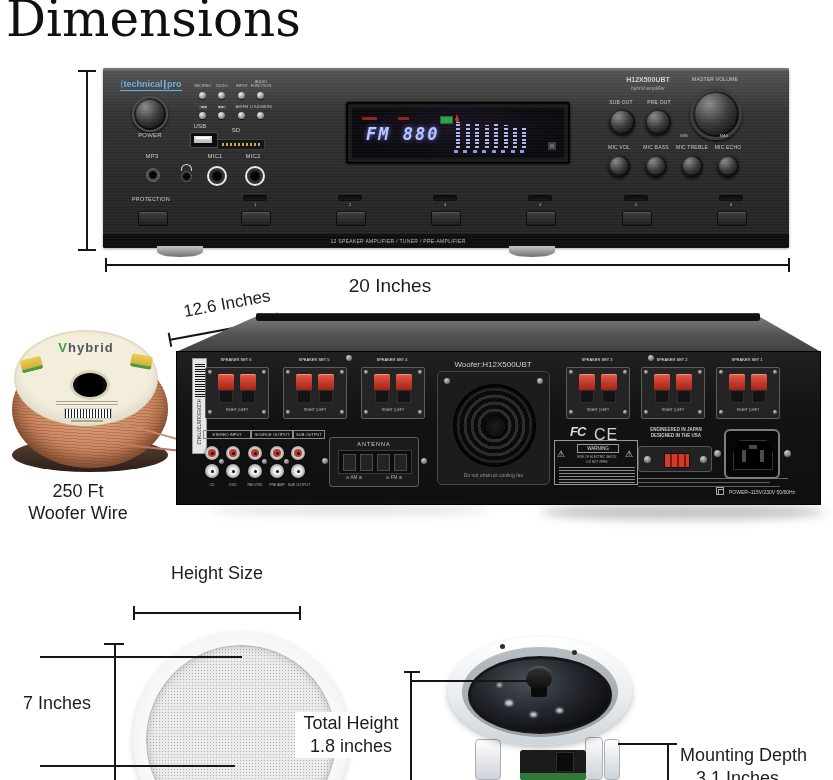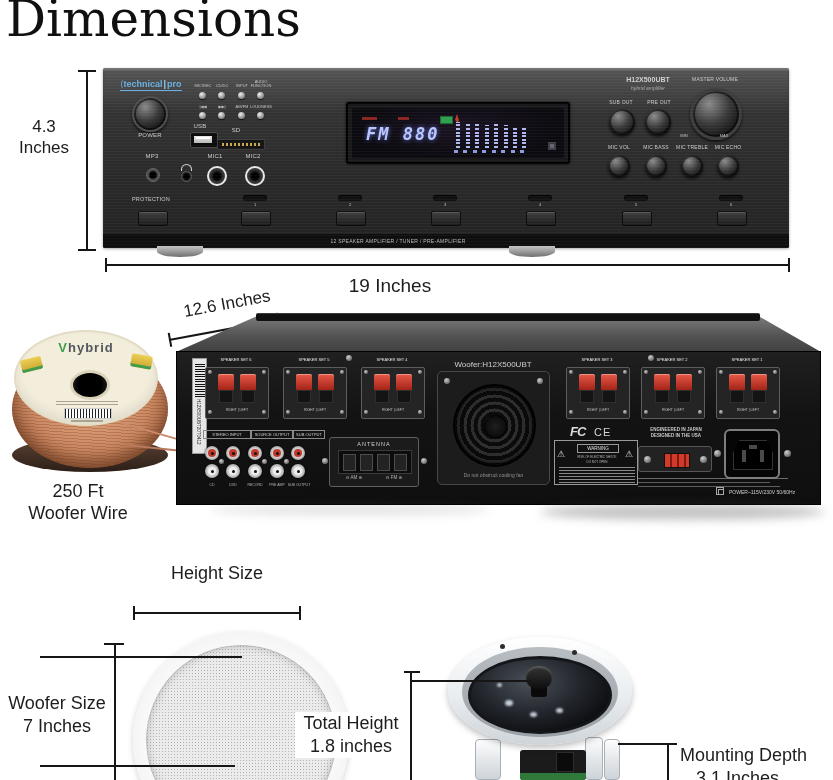--- a/index.html
+++ b/index.html
@@ -93,24 +93,20 @@
 </head>
 <body>
 
 <div id="canvas">
 
   <div class="abs" style="left:6px;top:-10px;font-family:'DejaVu Serif',serif;font-size:50px;color:#101010;">Dimensions</div>
 
   <div class="dl-v" style="left:86px;top:71px;height:180px;"></div>
   <div class="cap-h" style="left:78px;top:70px;width:18px;"></div>
   <div class="cap-h" style="left:78px;top:249px;width:18px;"></div>
-  <div class="abs dim-text" style="left:8px;top:116px;width:72px;font-size:17px;line-height:21px;">
-    <div>4.3</div>
-    <div>Inches</div>
-  </div>
 
   <div class="amp-front">
 
     <div class="abs" style="left:17px;top:11px;font-size:9px;font-weight:bold;color:#6ab0e0;border-bottom:1px solid #6ab0e0;padding-bottom:1px;">
       <span style="font-weight:normal;">⟨</span><span>technical</span><span style="padding:0 1px;color:#9cc9e8;">|</span><span>pro</span>
     </div>
 
     <div class="knob" style="left:29px;top:28px;width:32px;height:32px;border:2px solid #4d4d4d;"></div>
     <div class="lab" style="left:27px;top:64px;width:40px;font-size:6px;">POWER</div>
 
@@ -215,21 +211,21 @@
 
     <div class="fp-strip">
       <div class="abs" style="left:180px;top:4px;width:230px;font-size:5px;color:#bdbdbd;text-align:center;letter-spacing:.3px;">12 SPEAKER  AMPLIFIER / TUNER / PRE-AMPLIFIER</div>
     </div>
   </div>
 
   <div class="abs" style="left:157px;top:246px;width:46px;height:11px;background:linear-gradient(180deg,#c7c7c7,#6f6f6f);border-radius:0 0 100% 100%;"></div>
   <div class="abs" style="left:509px;top:246px;width:46px;height:11px;background:linear-gradient(180deg,#c7c7c7,#6f6f6f);border-radius:0 0 100% 100%;"></div>
 
   <div class="dl-h cap" style="left:105px;top:264px;width:685px;"></div>
-  <div class="abs dim-text" style="left:105px;top:274px;width:570px;font-size:19px;">19 Inches</div>
+  <div class="abs dim-text" style="left:105px;top:274px;width:570px;font-size:19px;">20 Inches</div>
 
   <div>
     <div class="spool-flange"></div>
     <div class="spool-copper"></div>
     <div class="wire-strand" style="left:120px;top:432px;width:72px;transform:rotate(16deg);"></div>
     <div class="wire-strand" style="left:124px;top:447px;width:60px;transform:rotate(6deg);background:#b87a5c;"></div>
     <div class="spool-label">
       <div class="abs" style="left:0;top:8px;width:140px;text-align:center;font-size:13px;font-weight:bold;letter-spacing:1px;color:#53565e;">
         <span style="color:#3f9d4d;">V</span><span>hybrid</span>
       </div>
@@ -443,21 +439,21 @@
       <div class="abs" style="left:38px;top:3px;width:11px;height:15px;background:#232323;border:1px solid #4c4c4c;"></div>
       <div class="abs" style="left:55px;top:3px;width:11px;height:15px;background:#232323;border:1px solid #4c4c4c;"></div>
     </div>
     <div class="lab4" style="left:6px;top:38px;width:36px;font-size:4.5px;color:#b5b5b5;">⊖ AM ⊕</div>
     <div class="lab4" style="left:46px;top:38px;width:36px;font-size:4.5px;color:#b5b5b5;">⊖ FM ⊕</div>
   </div>
   <div class="screw" style="left:322px;top:458px;width:6px;height:6px;"></div>
   <div class="screw" style="left:421px;top:458px;width:6px;height:6px;"></div>
 
   <div class="abs" style="left:570px;top:424px;font-size:13px;font-weight:bold;font-style:italic;color:#dcdcdc;letter-spacing:-1px;">FC</div>
-  <div class="abs" style="left:594px;top:426px;font-size:11px;color:#d4d4d4;letter-spacing:1px;">CE</div>
+  <div class="abs" style="left:594px;top:426px;font-size:16px;color:#d4d4d4;letter-spacing:1px;">CE</div>
 
   <div class="abs" style="left:554px;top:440px;width:84px;height:45px;border:1px solid #9a9a9a;box-sizing:border-box;">
     <div class="abs" style="left:2px;top:8px;font-size:9px;color:#e0e0e0;">⚠</div>
     <div class="abs" style="left:70px;top:8px;font-size:9px;color:#e0e0e0;">⚠</div>
     <div class="abs" style="left:22px;top:3px;width:40px;border:1px solid #999;font-size:4.5px;color:#e0e0e0;text-align:center;line-height:7px;">WARNING</div>
     <div class="abs" style="left:14px;top:14px;width:56px;font-size:3px;color:#b8b8b8;text-align:center;">RISK OF ELECTRIC SHOCK</div>
     <div class="abs" style="left:14px;top:19px;width:56px;font-size:3px;color:#b8b8b8;text-align:center;">DO NOT OPEN</div>
     <div class="abs" style="left:4px;top:26px;width:76px;height:16px;background:repeating-linear-gradient(0deg,#8a8a8a 0 1px,rgba(0,0,0,0) 1px 3px);"></div>
   </div>
 
@@ -494,21 +490,20 @@
   <div class="dl-h cap" style="left:133px;top:612px;width:168px;"></div>
 
   <div class="spk-ring"></div>
   <div class="spk-mesh"></div>
 
   <div class="cap-h" style="left:104px;top:643px;width:20px;"></div>
   <div class="dl-v" style="left:114px;top:644px;height:136px;"></div>
   <div class="dl-h" style="left:40px;top:656px;width:202px;"></div>
   <div class="dl-h" style="left:40px;top:765px;width:195px;"></div>
   <div class="abs dim-text" style="left:0;top:692px;width:114px;background:#fff;">
-    <div>Woofer Size</div>
     <div>7 Inches</div>
   </div>
 
   <div class="clamp" style="left:475px;top:739px;width:26px;height:41px;"></div>
   <div class="clamp" style="left:585px;top:737px;width:18px;height:43px;"></div>
   <div class="clamp" style="left:604px;top:739px;width:16px;height:41px;"></div>
   <div class="abs" style="left:520px;top:750px;width:66px;height:30px;background:#1b1b1b;border-radius:3px;">
     <div class="abs" style="left:0;bottom:0;width:66px;height:7px;background:#2f7a3a;border-radius:0 0 3px 3px;"></div>
     <div class="abs" style="left:36px;top:2px;width:16px;height:18px;background:#0b0b0b;border:1px solid #2c2c2c;"></div>
   </div>

